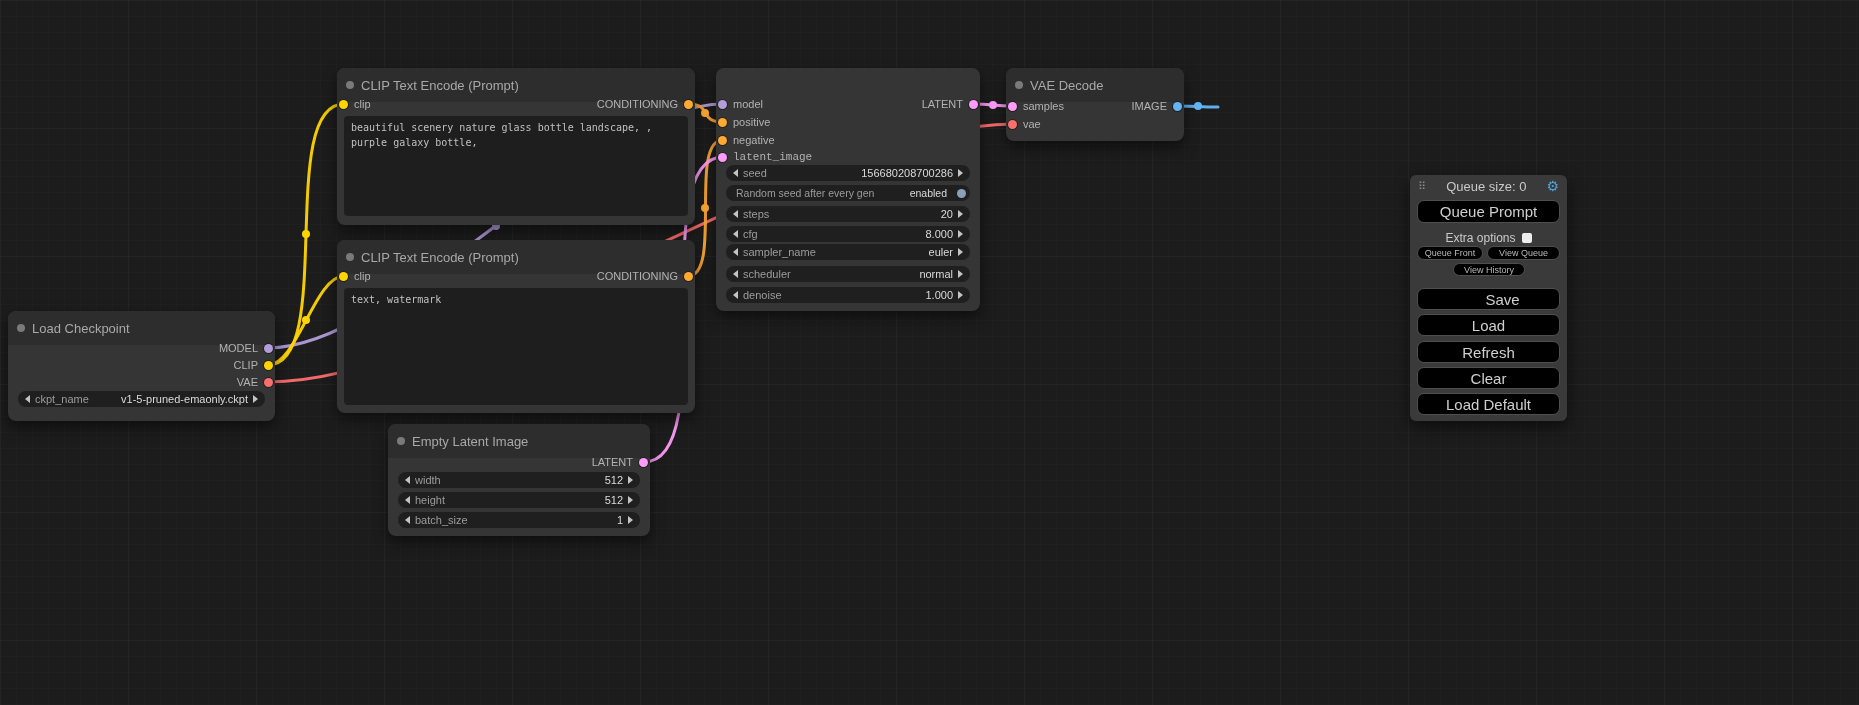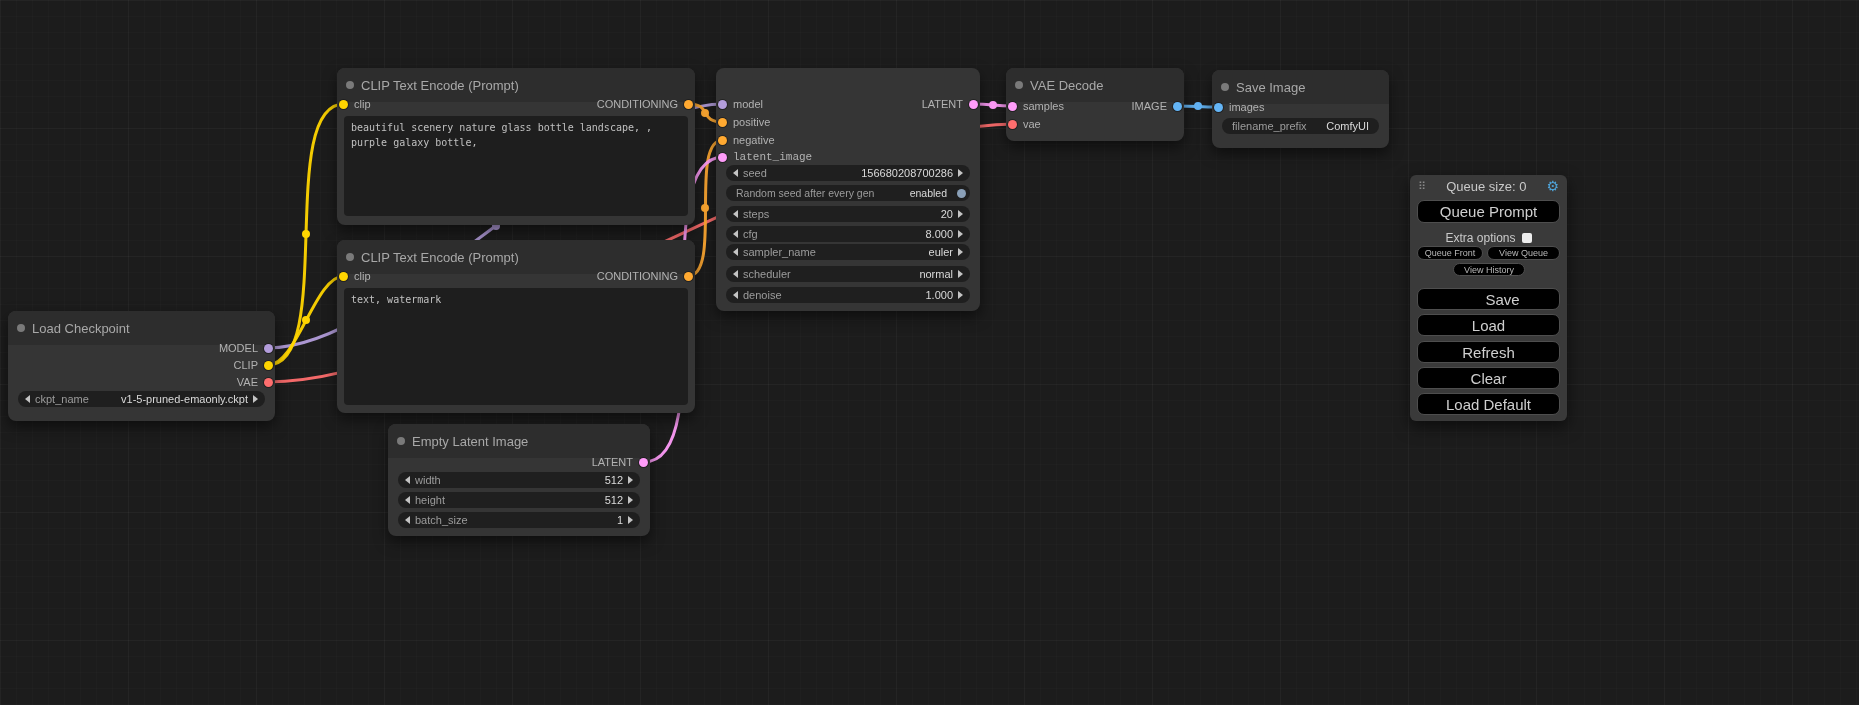--- a/index.html
+++ b/index.html
@@ -242,34 +242,20 @@
     <div class="slot out" style="top:30px;">
       <span>IMAGE</span>
       <span class="sdot" style="background: rgb(100, 181, 246);"></span>
     </div>
     <div class="slot in" style="top:48px;">
       <span class="sdot" style="background: rgb(255, 110, 110);"></span>
       <span>vae</span>
     </div>
   </div>
 
-  <div class="node" style="left:1212px;top:70px;width:177px;height:78px;">
-    <div class="ntitle">
-      <span class="tdot"></span>
-      <span>Save Image</span>
-    </div>
-    <div class="slot in" style="top:29px;">
-      <span class="sdot" style="background: rgb(100, 181, 246);"></span>
-      <span>images</span>
-    </div>
-    <div class="widget" style="top:48px;">
-      <span class="wname pad">filename_prefix</span>
-      <span class="wval pad">ComfyUI</span>
-    </div>
-  </div>
 
   <div class="menu">
     <div class="mhead">
       <span class="mhandle">⠿</span>
       <span class="mtitle">Queue size: 0</span>
       <span class="gear">⚙</span>
     </div>
     <div class="mbtn big" style="top:25px;height:23px;">Queue Prompt</div>
     <div class="mextra">
       <span>Extra options</span>

